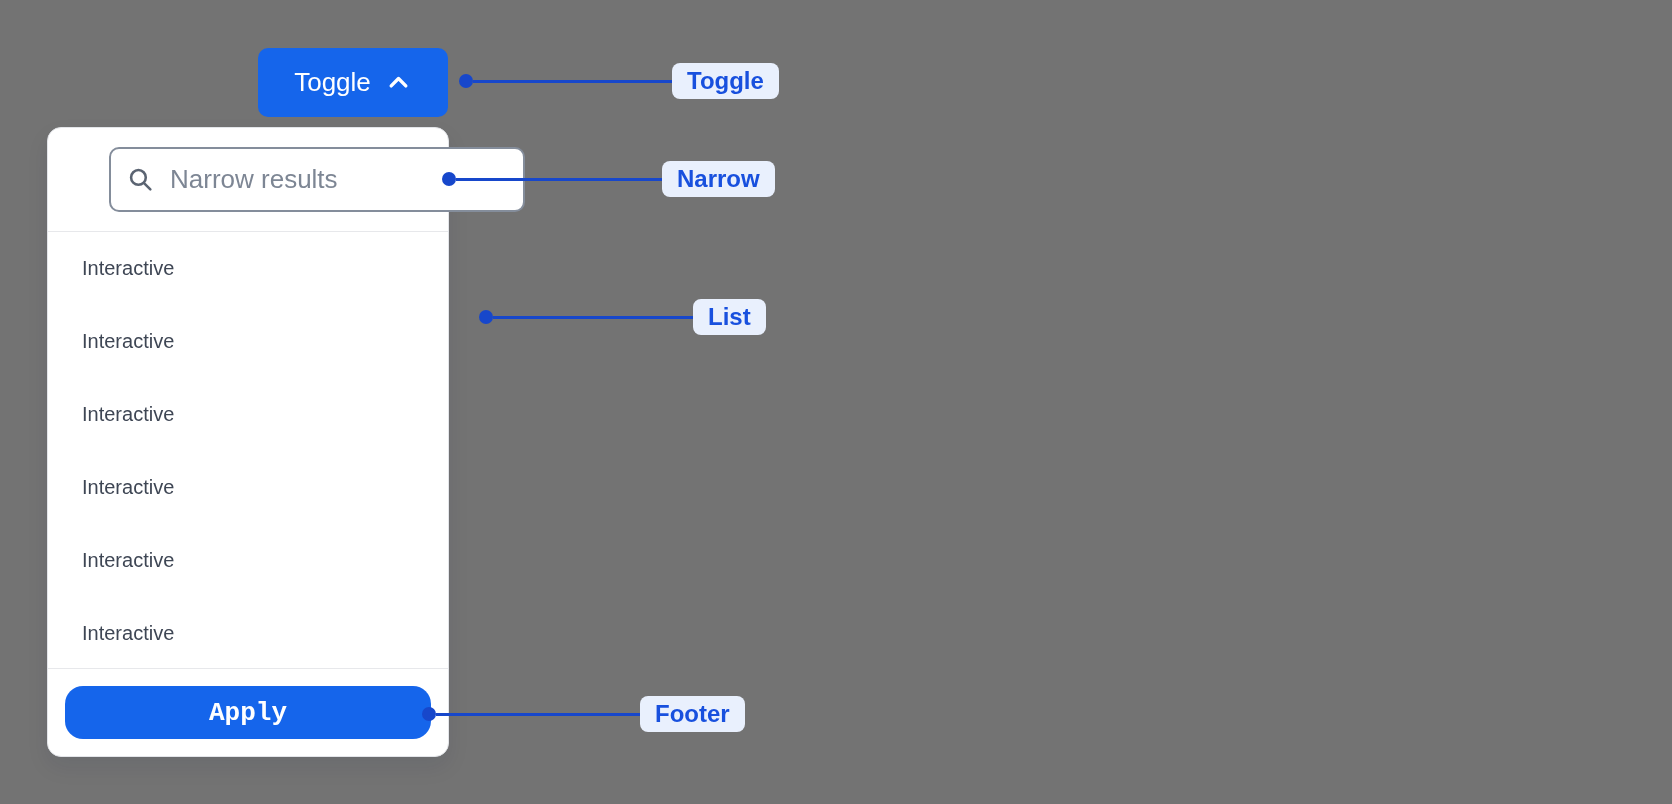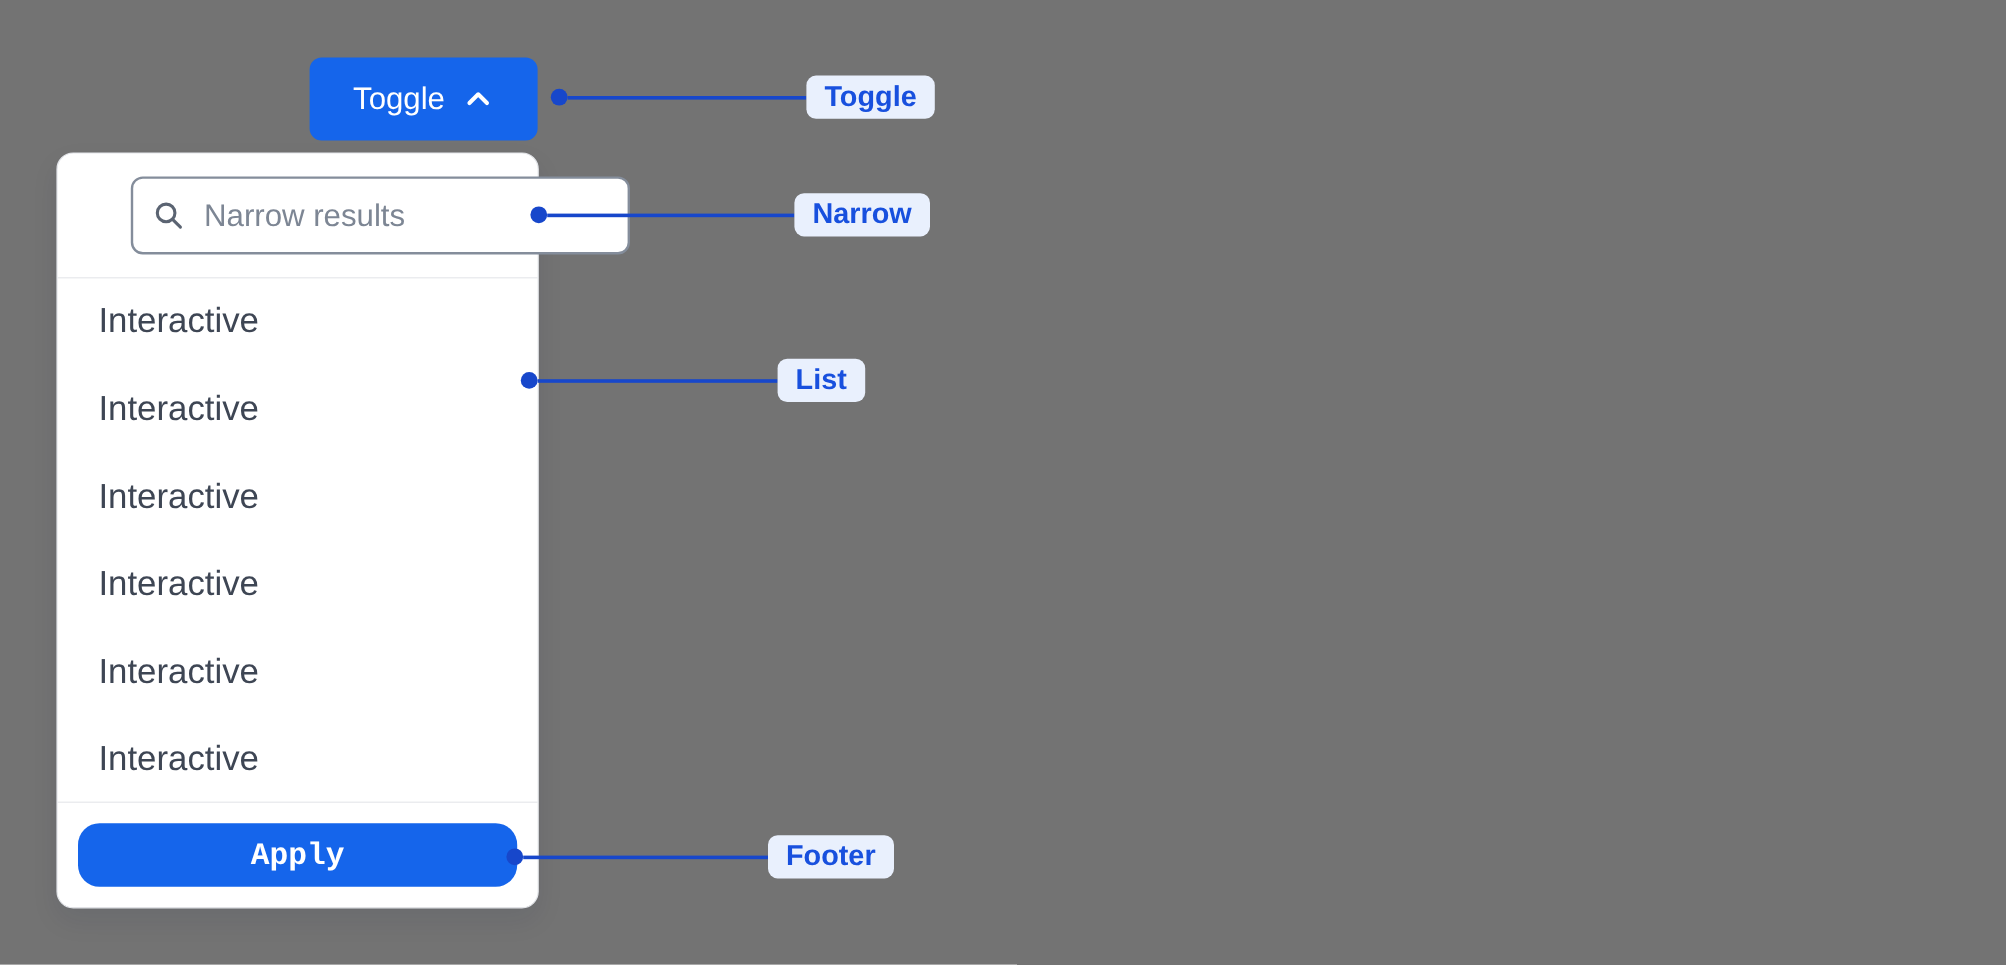--- a/index.html
+++ b/index.html
@@ -56,21 +56,21 @@
     font-family:"Liberation Sans", sans-serif;
     background:transparent;min-width:0;
   }
   .search-box input::placeholder{color:#7D8694;opacity:1;}
 
   .panel-list{flex:1;display:flex;flex-direction:column;overflow:hidden;}
   .list-item{
     height:73px;min-height:73px;
     display:flex;align-items:center;
     padding-left:34px;box-sizing:border-box;
-    font-size:29px;color:#3E4654;
+    font-size:20px;color:#3E4654;
     cursor:pointer;
   }
 
   .panel-footer{
     height:88px;min-height:88px;
     border-top:1.5px solid #E7E8EB;
     display:flex;align-items:center;justify-content:center;
     padding:0 17px;box-sizing:border-box;
   }
   .apply-btn{
@@ -97,21 +97,21 @@
     flex:none;
     background:#E9F0FD;border-radius:8px;
     padding:3px 15px;
     font-size:24px;font-weight:600;color:#1850DE;
     line-height:30px;white-space:nowrap;
   }
   .callout-toggle{left:459px;top:63px;}
   .callout-toggle .line{width:199px;}
   .callout-header{left:442px;top:161px;}
   .callout-header .line{width:206px;}
-  .callout-list{left:434px;top:299px;}
+  .callout-list{left:479px;top:299px;}
   .callout-list .line{width:200px;}
   .callout-footer{left:422px;top:696px;}
   .callout-footer .line{width:204px;}
 </style>
 </head>
 <body>
 
 <div class="stage">
 
   <button class="toggle-btn">

